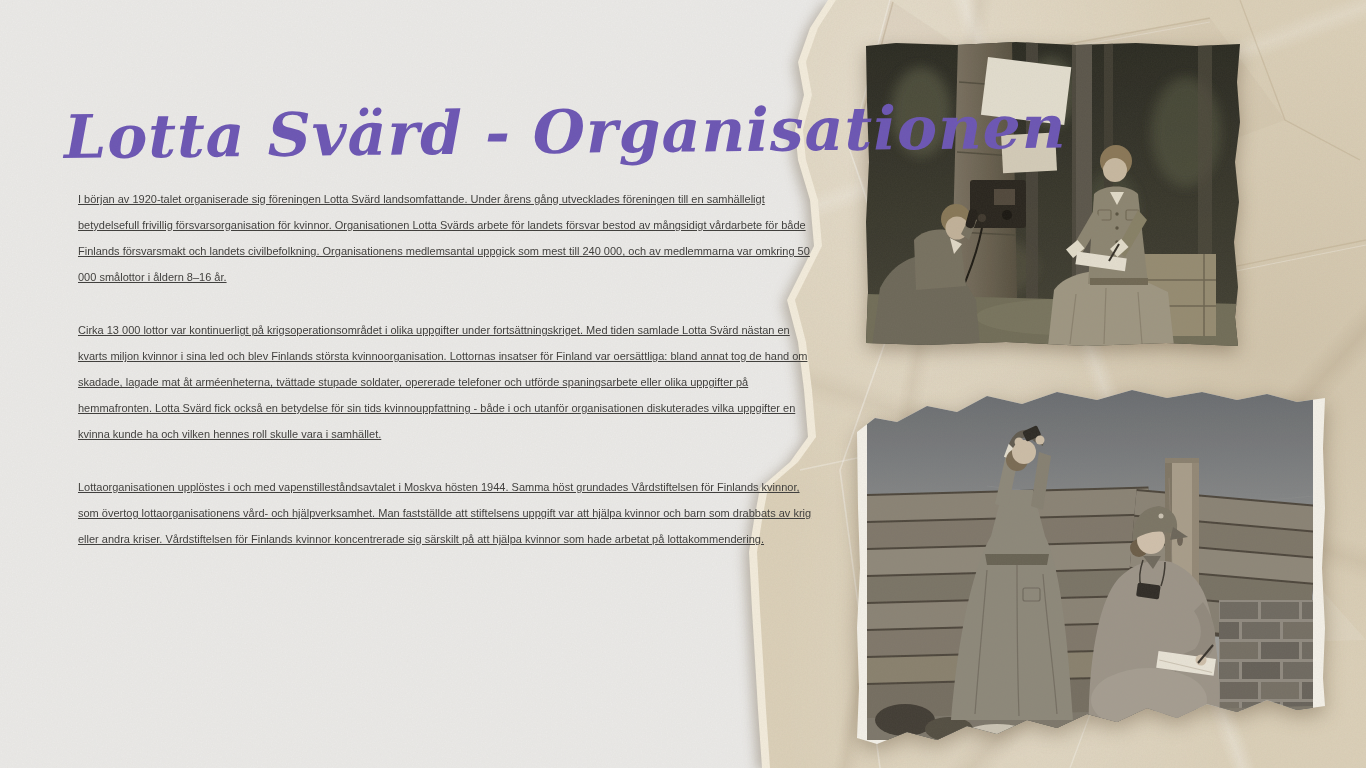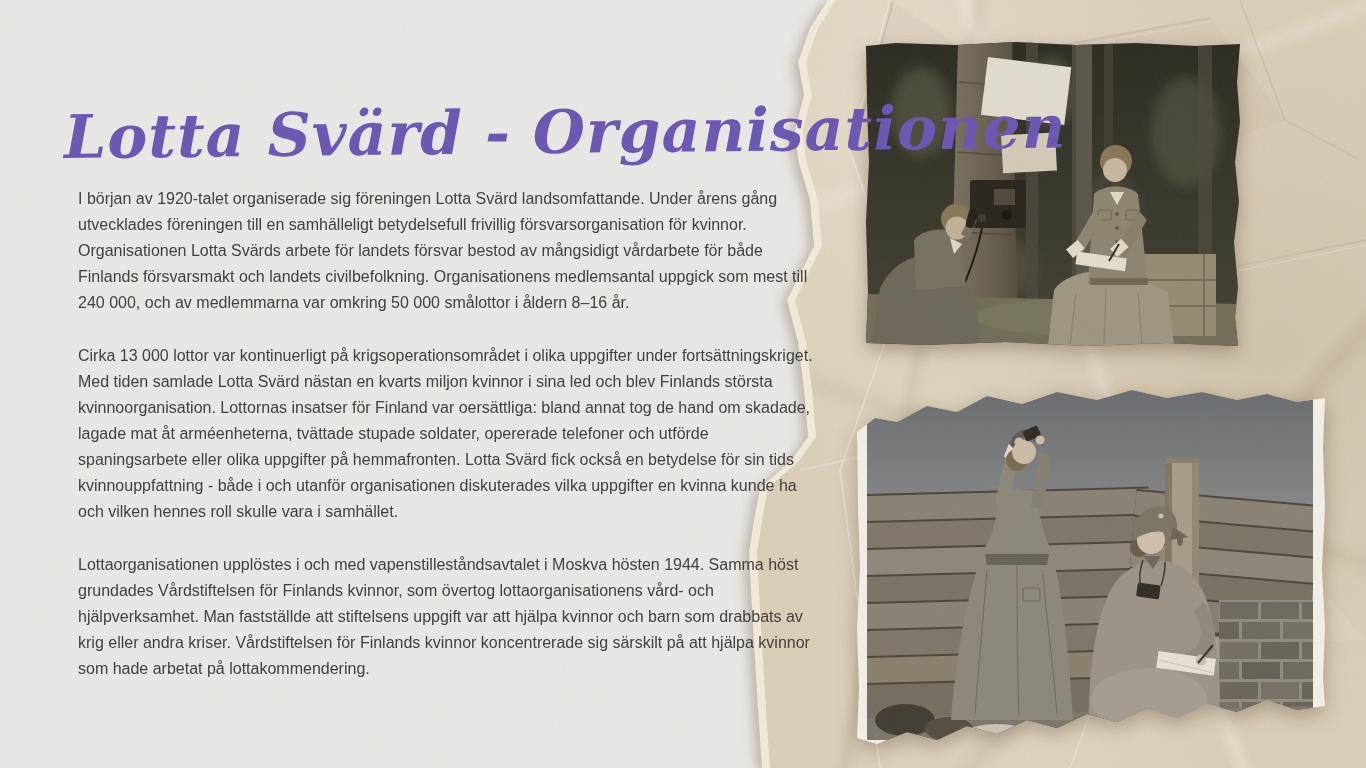--- a/index.html
+++ b/index.html
@@ -18,22 +18,23 @@
     font-style:italic;
     font-size:60px;
     letter-spacing:1px;
     color:#6b55b4;
     white-space:nowrap;
     transform:rotate(-0.6deg);
   }
   .textblock{
     position:absolute;left:78px;top:186px;width:740px;
     color:#3e3d3b;
-    font-size:16px;
+    font-size:11px;
     line-height:26px;
+    text-decoration:underline;
   }
   .textblock p{margin:0 0 27px 0;}
 
   
   .paper-group{
     position:absolute;left:740px;top:0;width:626px;height:768px;
     filter:drop-shadow(-5px 3px 6px rgba(80,60,30,0.30));
   }
   .paper-rim{
     position:absolute;inset:0;

